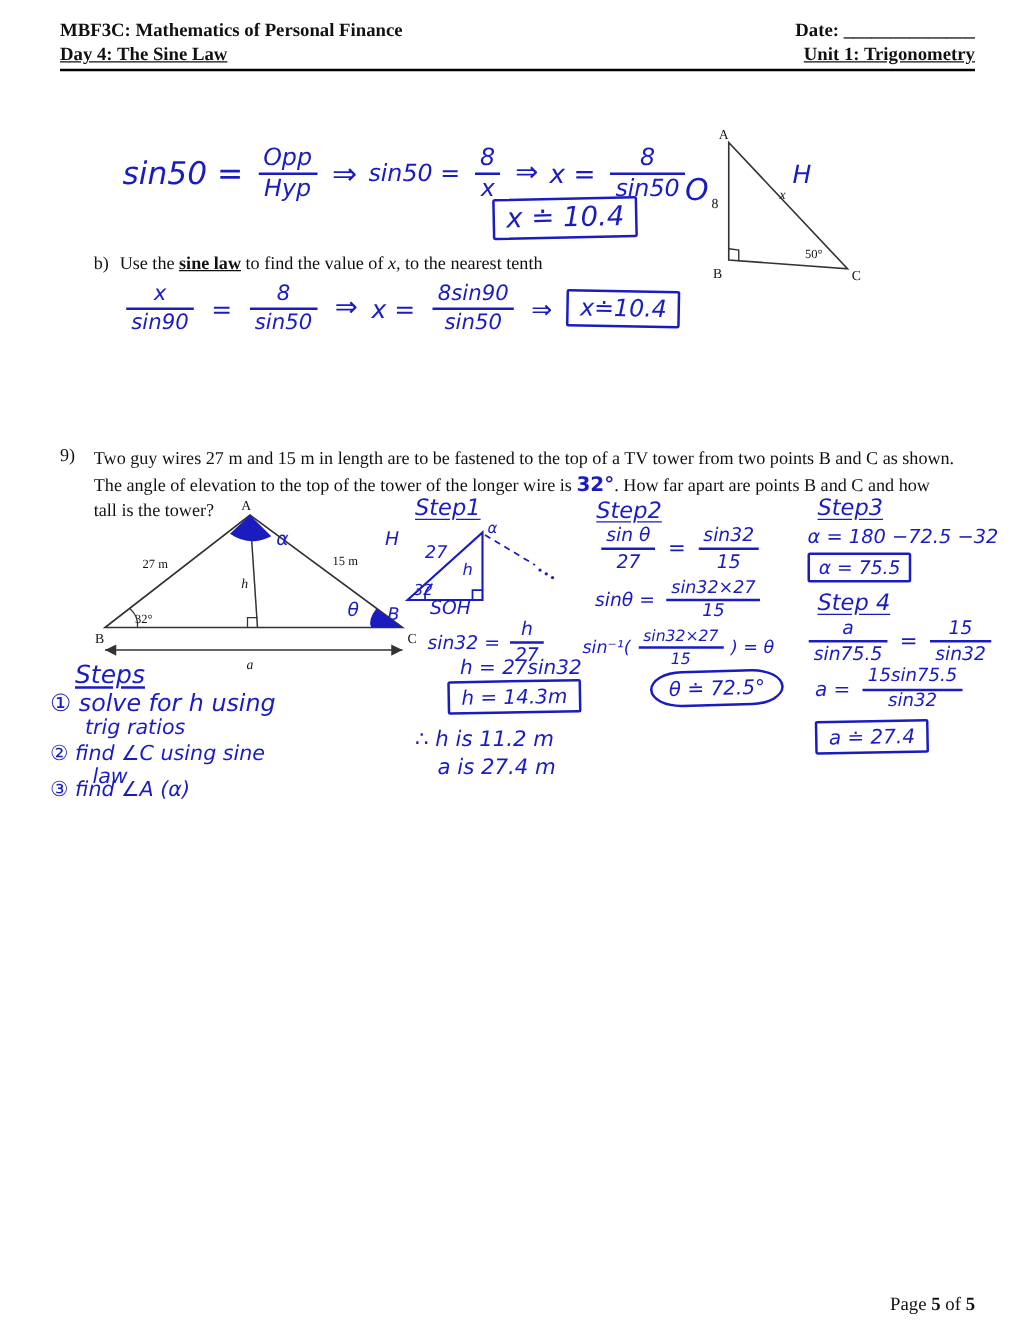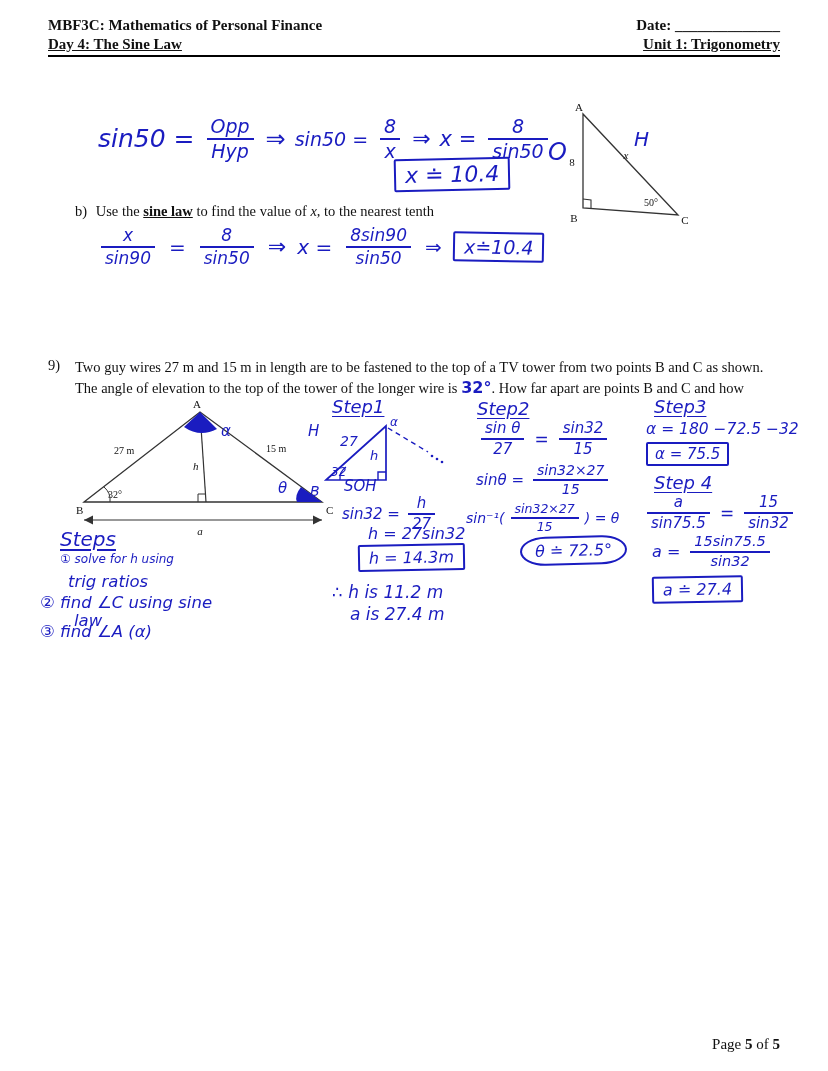--- a/index.html
+++ b/index.html
@@ -100,20 +100,21 @@
     <span style="font-size:20px;">⇒</span>
     <span class="box" style="font-size:19px;transform:rotate(1deg);">x≐10.4</span>
   </div>
 
   <div class="abs" style="left:48px;top:357px;font-size:14.5px;">
     <span>9)</span>
   </div>
   <div class="abs" style="left:75px;top:357px;width:712px;font-size:14.5px;line-height:1.38;">
     <div>Two guy wires 27 m and 15 m in length are to be fastened to the top of a TV tower from two points B and C as shown.</div>
     <div><span>The angle of elevation to the top of the tower of the longer wire is </span><span class="hw b hw-up" style="font-size:16px;">32°</span><span>.  How far apart are points B and C and how</span></div>
+    <div>tall is the tower?</div>
   </div>
 
   <svg class="abs" style="left:70px;top:398px;" width="280" height="142" viewBox="0 0 280 142">
     <polygon points="14,104 130,14 252,104" fill="none" stroke="#333" stroke-width="1.3"></polygon>
     <line x1="130" y1="14" x2="136" y2="104" stroke="#333" stroke-width="1.2"></line>
     <polyline points="128,104 128,96 136,96" fill="none" stroke="#333" stroke-width="1"></polyline>
     <path d="M130,14 L114,29 Q130,40 147,31 Z" fill="#1a1cc0"></path>
     <path d="M252,104 L231,89 Q224,98 227,104 Z" fill="#1a1cc0"></path>
     <path d="M40,104 Q41,95 34,89" fill="none" stroke="#333" stroke-width="1"></path>
     <line x1="14" y1="122" x2="252" y2="122" stroke="#333" stroke-width="1.2"></line>
@@ -125,21 +126,21 @@
     <text x="44" y="56" font-size="10">27 m</text>
     <text x="196" y="54" font-size="10">15 m</text>
     <text x="123" y="72" font-size="11" font-style="italic">h</text>
     <text x="38" y="100" font-size="10">32°</text>
     <text x="208" y="95" font-size="15" class="hwfill">θ</text>
     <text x="151" y="38" font-size="15" class="hwfill">α</text>
     <text x="130" y="137" font-size="11" font-style="italic" text-anchor="middle">a</text>
   </svg>
 
   <div class="abs hw u" style="left:60px;top:527px;font-size:20px;">Steps</div>
-  <div class="abs hw" style="left:60px;top:552px;font-size:12px;"><span class="hw-up">①</span> <span>solve for h using</span></div>
+  <div class="abs hw" style="left:40px;top:552px;font-size:19px;"><span class="hw-up">①</span> <span>solve for h using</span></div>
   <div class="abs hw" style="left:68px;top:572px;font-size:16.5px;">trig ratios</div>
   <div class="abs hw" style="left:40px;top:593px;font-size:16.5px;"><span class="hw-up">②</span> <span>find ∠C using sine</span></div>
   <div class="abs hw" style="left:74px;top:611px;font-size:16.5px;font-style:italic;">law</div>
   <div class="abs hw" style="left:40px;top:622px;font-size:16.5px;"><span class="hw-up">③</span> <span>find ∠A (α)</span></div>
 
   <div class="abs hw u" style="left:332px;top:396px;font-size:18px;">Step1</div>
 
   <svg class="abs" style="left:306px;top:412px;" width="150" height="92" viewBox="0 0 150 92">
     <polygon points="20,68 80,14 80,68" fill="none" stroke="#1a1cc0" stroke-width="1.7"></polygon>
     <polyline points="72,68 72,60 80,60" fill="none" stroke="#1a1cc0" stroke-width="1.4"></polyline>

